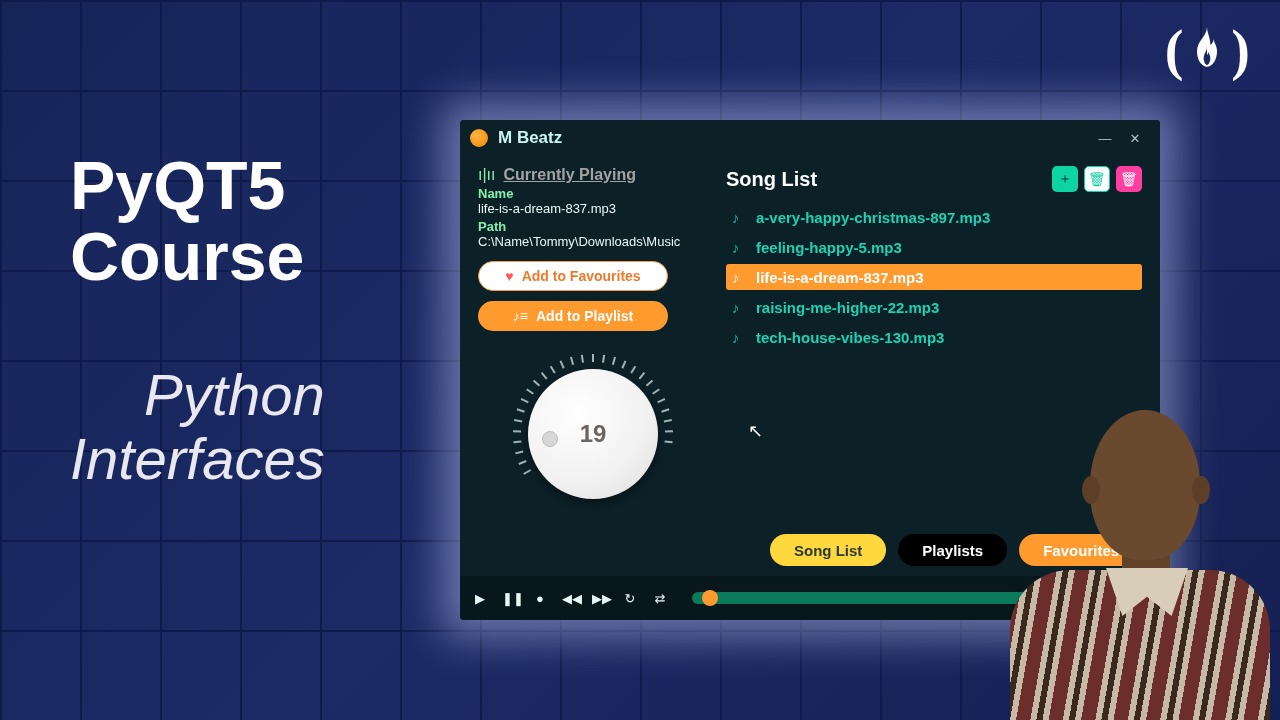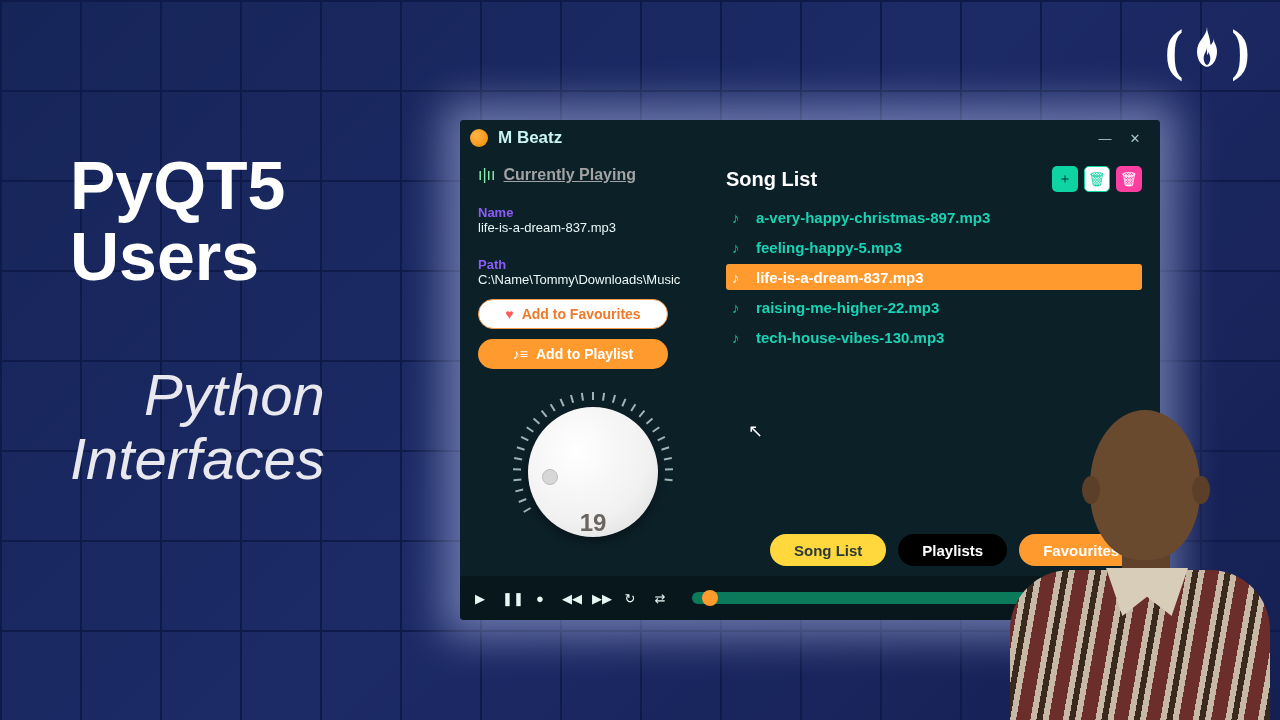--- a/index.html
+++ b/index.html
@@ -68,35 +68,35 @@
     background: radial-gradient(circle at 35% 35%, #ffb347, #f08a00);
     margin-right: 10px;
   }
   .app-title { color: #c9f5f2; font-weight: 700; font-size: 17px; }
   .tb-spacer { flex: 1; }
   .tb-btn { width: 30px; text-align: center; color: #a7c7c7; font-size: 13px; cursor: pointer; }
   .app-body { position: absolute; top: 36px; bottom: 44px; left: 0; right: 0; display: flex; padding: 10px 18px 0 18px; gap: 18px;}
   .left-pane { width: 230px; display: flex; flex-direction: column; }
   .cp-head { display:flex; align-items:center; gap:8px; }
   .cp-link { color:#a3a3a3; text-decoration: underline; font-weight:700; font-size:16px;}
-  .lbl { color:#8b5cf6; font-size:13px; font-weight:700; margin-top:21px;}
+  .lbl { color:#86efac; font-size:13px; font-weight:700; margin-top:2px;}
   .val { color:#eaf7f7; font-size:13px; line-height:1.25; word-break:break-all;}
   .pill {
     margin-top:10px; height:30px; border-radius:15px;
     display:flex; align-items:center; justify-content:center;
     gap:8px; font-size:14px; font-weight:700; cursor:pointer;
     width: 190px;
   }
   .pill.fav { background:#fff; color:#f07a2a; border:1px solid #f59a4a;}
   .pill.pl  { background:#ff9a2e; color:#fff;}
   .dial-wrap { position:relative; margin-top:18px; width:170px; height:170px; align-self:center;}
   .dial-ticks { position:absolute; inset:0; }
   .dial { position:absolute; left:20px; top:20px; width:130px; height:130px; border-radius:50%;
     background: radial-gradient(circle at 38% 34%, #fff, #f1f1f1 60%, #d9d9d9);
-    display:flex; align-items:flex-end; justify-content:center;
+    display:flex; align-items:center; justify-content:center;
     box-shadow: 0 4px 10px rgba(0,0,0,.4);
   }
   .dial .ind { position:absolute; left:14px; top:62px; width:16px; height:16px; border-radius:50%;
     background:#d7d7d7; border:1px solid #bdbdbd;}
   .dial-val { font-size:24px; font-weight:800; color:#6b6560;}
   .right-pane { flex:1; display:flex; flex-direction:column;}
   .rp-head { display:flex; align-items:center;}
   .rp-title { color:#fff; font-weight:700; font-size:20px;}
   .rp-actions { margin-left:auto; display:flex; gap:6px;}
   .sq { width:26px; height:26px; border-radius:5px; display:flex; align-items:center; justify-content:center; font-size:14px;}
@@ -148,21 +148,21 @@
   .presenter .collar { position:absolute; left:96px; top:188px; width:82px; height:48px;
     background:#d8cdb9; clip-path: polygon(0 0,100% 0,80% 100%,50% 60%,20% 100%);}
 </style>
 </head>
 <body>
 
 <div class="brick-bg"></div>
 
 <div class="left-text">
   <div class="bold">PyQT5</div>
-  <div class="bold">Users</div>
+  <div class="bold">Course</div>
   <div class="italic">
     <div>Python</div>
     <div>Interfaces</div>
   </div>
 </div>
 
 <div class="fcc-logo">
   <span>(</span>
   <svg viewBox="0 0 24 28">
     <path fill="#fff" d="M12 0c0 6-6 8-6 15 0 5 3 9 6 9s6-4 6-9c0-4-2-5-2-8 0 3-2 4-2 4 0-5-2-7-2-11z"></path>

